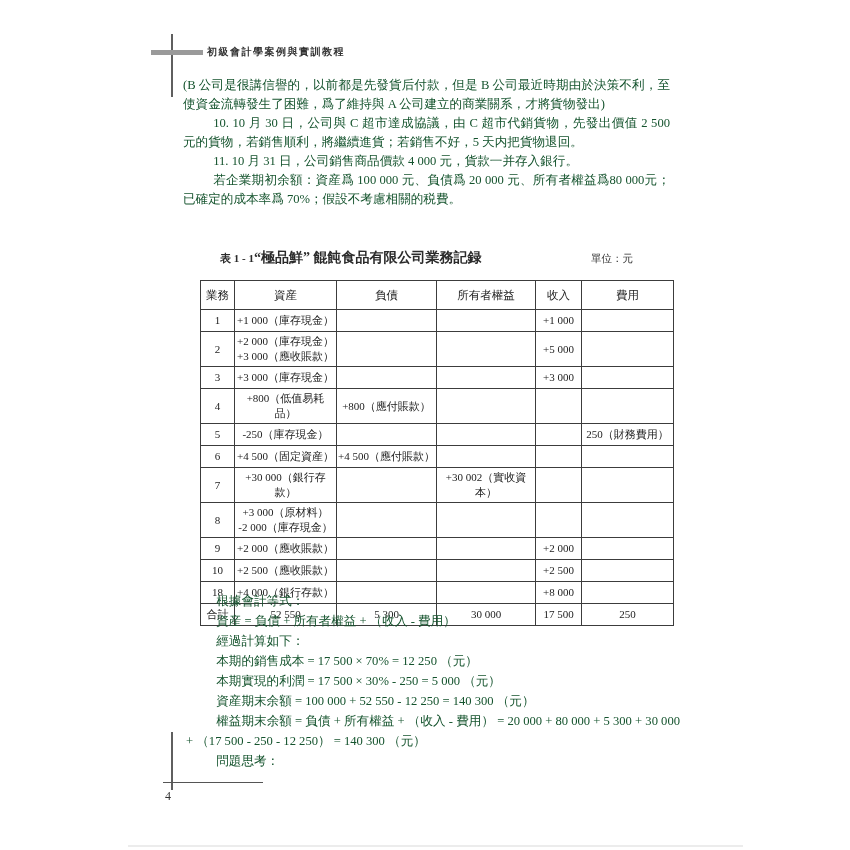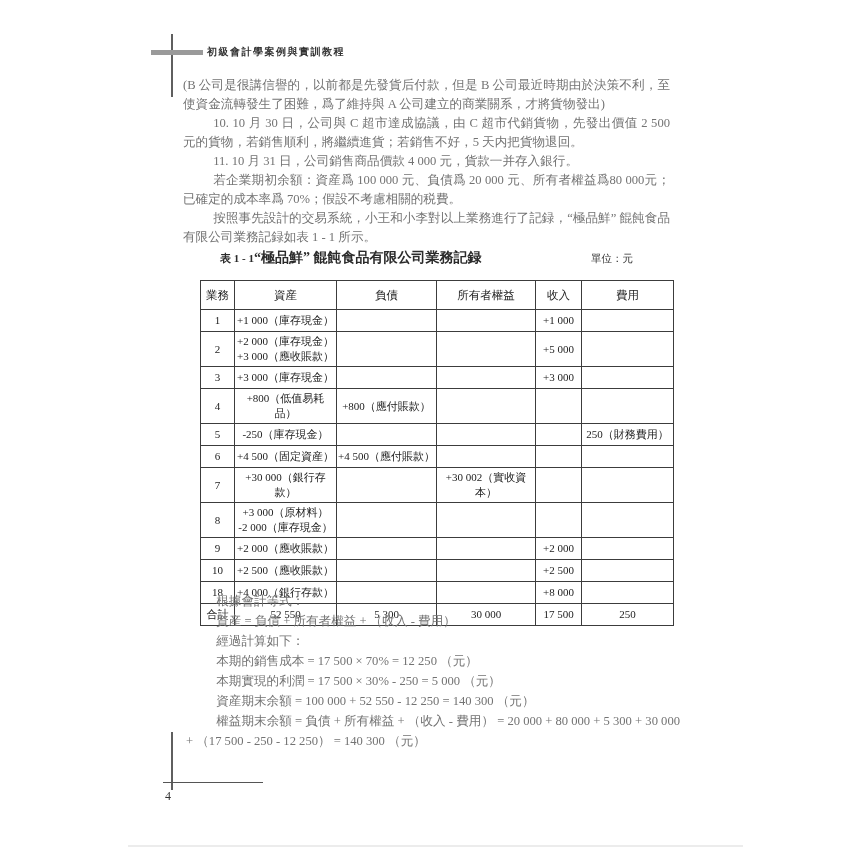--- a/index.html
+++ b/index.html
@@ -22,21 +22,21 @@
   .page-edge   { position: absolute; left: 128px; top: 845px; width: 615px; height: 2px; background: #ececec; }
 
   .header-title {
     position: absolute; left: 207px; top: 45px;
     font-size: 10px; font-weight: bold; letter-spacing: 1.5px; color: #333;
   }
 
   .intro { position: absolute; left: 183px; top: 76px; width: 487px; }
   .para {
     margin: 0; font-size: 12.6px; line-height: 19px;
-    text-align: justify; text-justify: inter-ideograph; color: #737373;
+    text-align: justify; text-justify: inter-ideograph; color: #14532d;
   }
   .para.ind { text-indent: 2.4em; }
 
   .table-block { position: absolute; left: 200px; top: 249px; width: 459px; }
   .caption { display: flex; align-items: baseline; margin-bottom: 13px; }
   .cap-left  { font-size: 11px; font-weight: bold; padding-left: 20px; white-space: nowrap; }
   .cap-center{ flex: 1; text-align: left; font-size: 14px; font-weight: bold; }
   .cap-right { font-size: 10.5px; padding-right: 26px; white-space: nowrap; }
 
   table.biz-table {
@@ -66,21 +66,20 @@
 
   <div class="top-vline"></div>
   <div class="top-bar"></div>
   <div class="header-title">初級會計學案例與實訓教程</div>
 
   <div class="intro">
       <p class="para">(B 公司是很講信譽的，以前都是先發貨后付款，但是 B 公司最近時期由於決策不利，至使資金流轉發生了困難，爲了維持與 A 公司建立的商業關系，才將貨物發出)</p>
       <p class="para ind">10. 10 月 30 日，公司與 C 超市達成協議，由 C 超市代銷貨物，先發出價值 2 500 元的貨物，若銷售順利，將繼續進貨；若銷售不好，5 天内把貨物退回。</p>
       <p class="para ind">11. 10 月 31 日，公司銷售商品價款 4 000 元，貨款一并存入銀行。</p>
       <p class="para ind">若企業期初余額：資産爲 100 000 元、負債爲 20 000 元、所有者權益爲80 000元；已確定的成本率爲 70%；假設不考慮相關的税費。</p>
-      <p class="para ind">按照事先設計的交易系統，小王和小李對以上業務進行了記録，“極品鮮” 餛飩食品有限公司業務記録如表 1 - 1 所示。</p>
     </div>
 
   <div class="table-block">
     <div class="caption">
       <span class="cap-left">表 1 - 1</span>
       <span class="cap-center">“極品鮮” 餛飩食品有限公司業務記録</span>
       <span class="cap-right">單位：元</span>
     </div>
     <table class="biz-table">
       <thead>
@@ -197,20 +196,21 @@
   </div>
 
   <div class="conclusion">
       <p class="para ind">根據會計等式：</p>
       <p class="para ind">資産 = 負債 + 所有者權益 + （收入 - 費用）</p>
       <p class="para ind">經過計算如下：</p>
       <p class="para ind">本期的銷售成本 = 17 500 × 70% = 12 250 （元）</p>
       <p class="para ind">本期實現的利潤 = 17 500 × 30% - 250 = 5 000 （元）</p>
       <p class="para ind">資産期末余額 = 100 000 + 52 550 - 12 250 = 140 300 （元）</p>
       <p class="para ind">權益期末余額 = 負債 + 所有權益 + （收入 - 費用） = 20 000 + 80 000 + 5 300 + 30 000 + （17 500 - 250 - 12 250） = 140 300 （元）</p>
+      <p class="para ind">問題思考：</p>
     </div>
 
   <div class="bottom-vline"></div>
   <div class="bottom-hline"></div>
   <div class="page-number">4</div>
   <div class="page-edge"></div>
 
 </div>
 
 </body></html>

